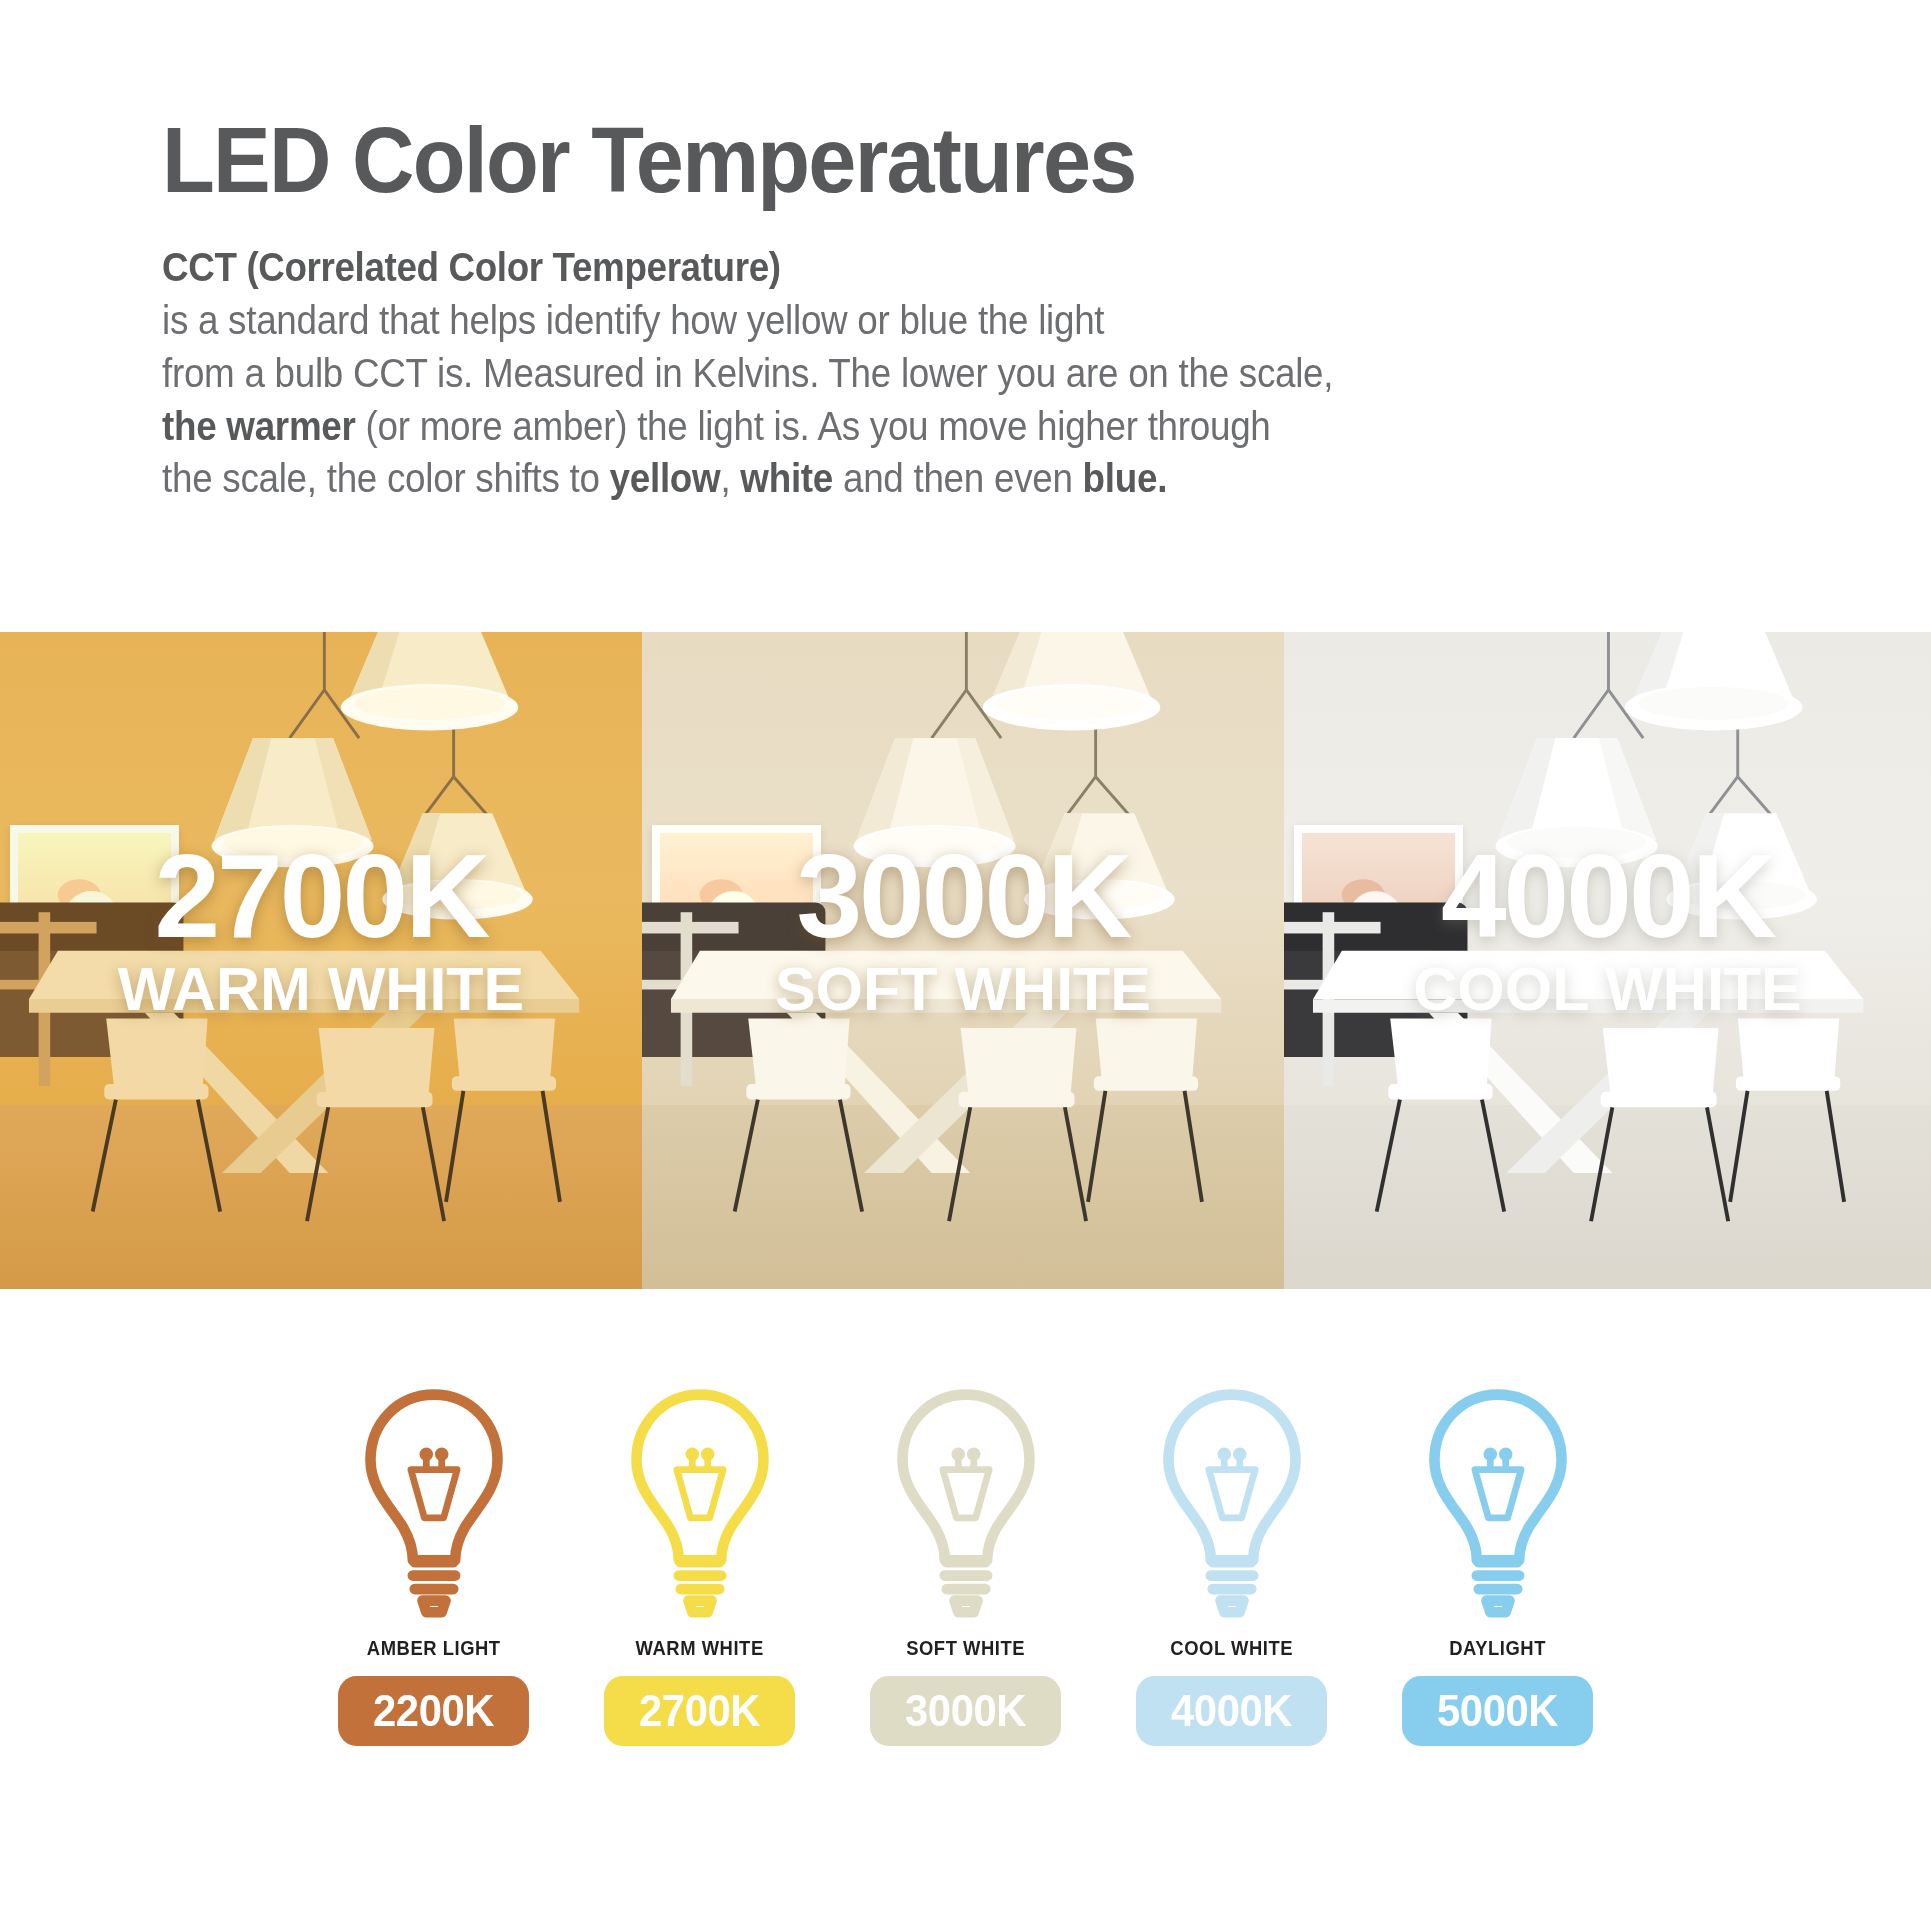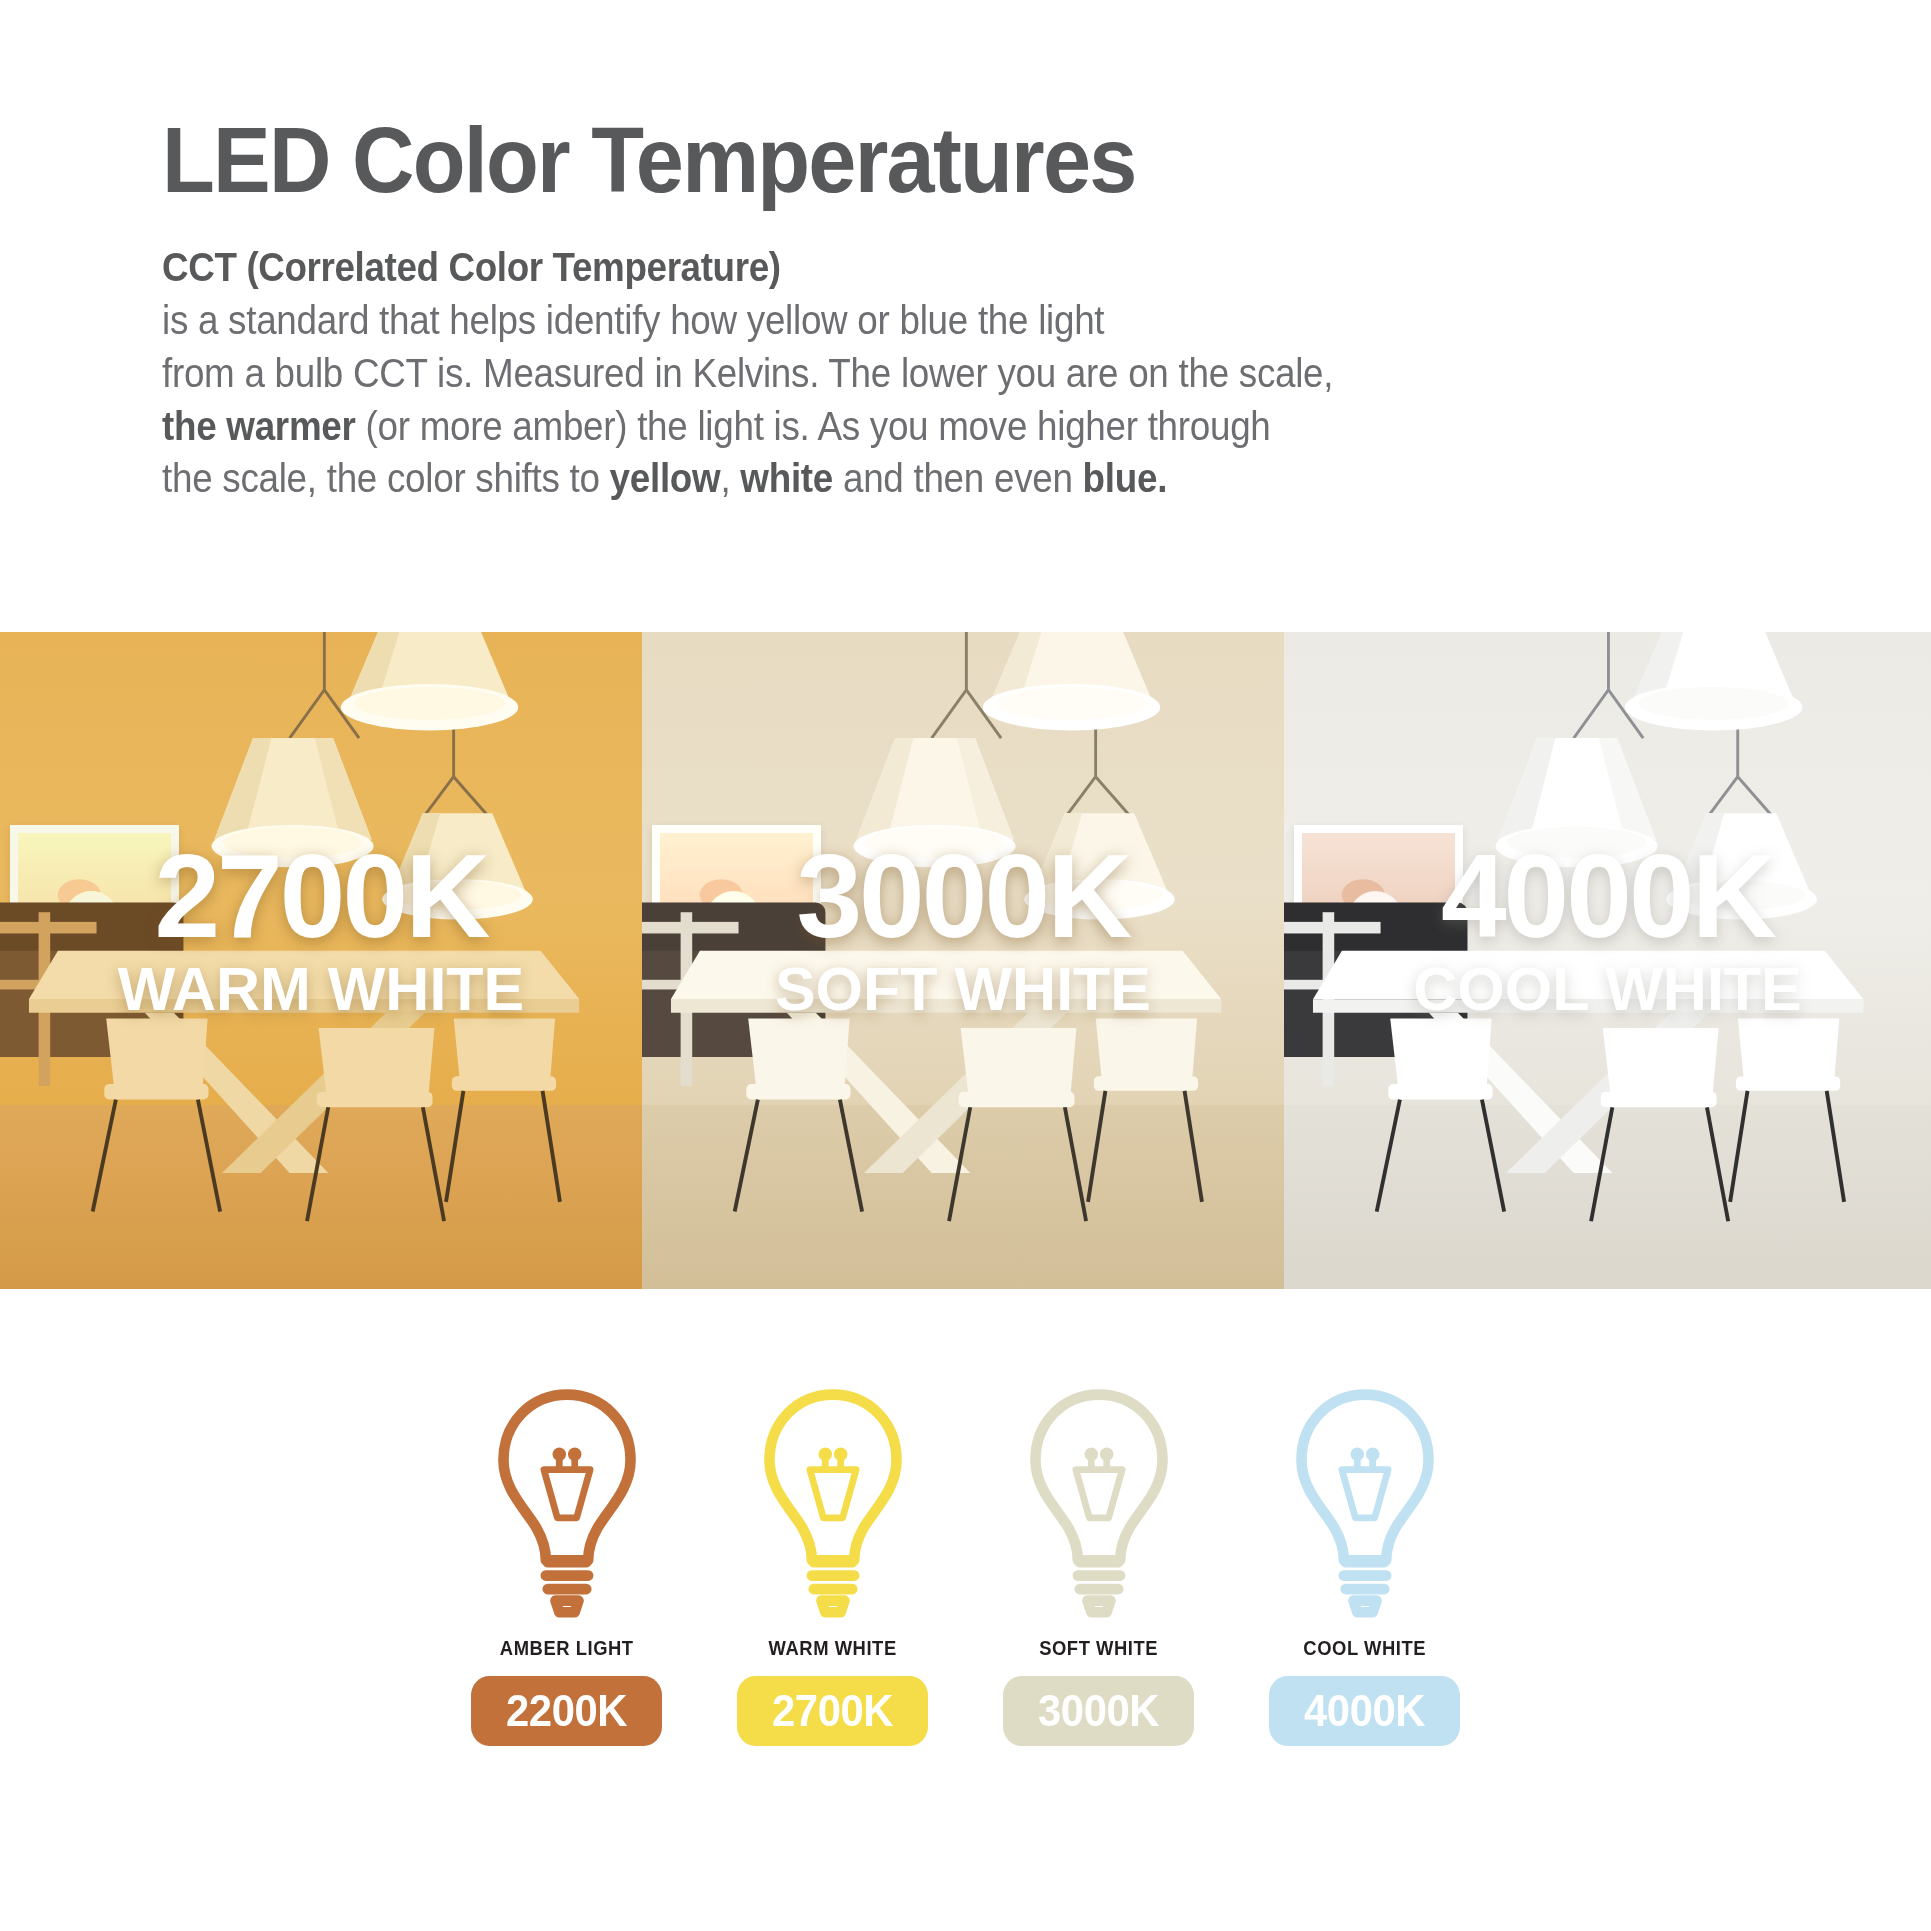--- a/index.html
+++ b/index.html
@@ -476,15 +476,34 @@
       </g>
       <g fill="#bfe1f2">
           <circle cx="72" cy="76" r="7"></circle>
           <circle cx="88" cy="76" r="7"></circle>
         </g>
     </svg>
     <div class="blabel">COOL WHITE</div>
     <div class="pill" style="background:#bfe1f2">4000K</div>
   </div>
 
+  <div class="bulbcell">
+    <svg class="bulbsvg" width="154" height="241" viewBox="0 0 160 250">
+      <g fill="none" stroke="#87ceee" stroke-width="11" stroke-linecap="round" stroke-linejoin="round">
+        <path d="M80 14 C42 14 14 44 14 82 C14 112 36 132 48 152 C56 166 58 176 58 186 L102 186 C102 176 104 166 112 152 C124 132 146 112 146 82 C146 44 118 14 80 14 Z"></path>
+        <path d="M60 188 L100 188 M58 202 L102 202 M60 216 L100 216"></path>
+        <path d="M68 228 L92 228 L88 240 L72 240 Z"></path>
+      </g>
+      <g fill="none" stroke="#87ceee" stroke-width="7" stroke-linejoin="round">
+        <path d="M56 92 L104 92 L90 142 L70 142 Z"></path>
+        <path d="M72 92 L72 78 M88 92 L88 78"></path>
+      </g>
+      <g fill="#87ceee">
+          <circle cx="72" cy="76" r="7"></circle>
+          <circle cx="88" cy="76" r="7"></circle>
+        </g>
+    </svg>
+    <div class="blabel">DAYLIGHT</div>
+    <div class="pill" style="background:#87ceee">5000K</div>
+  </div>
 
 </div>
 
 
 </body></html>

